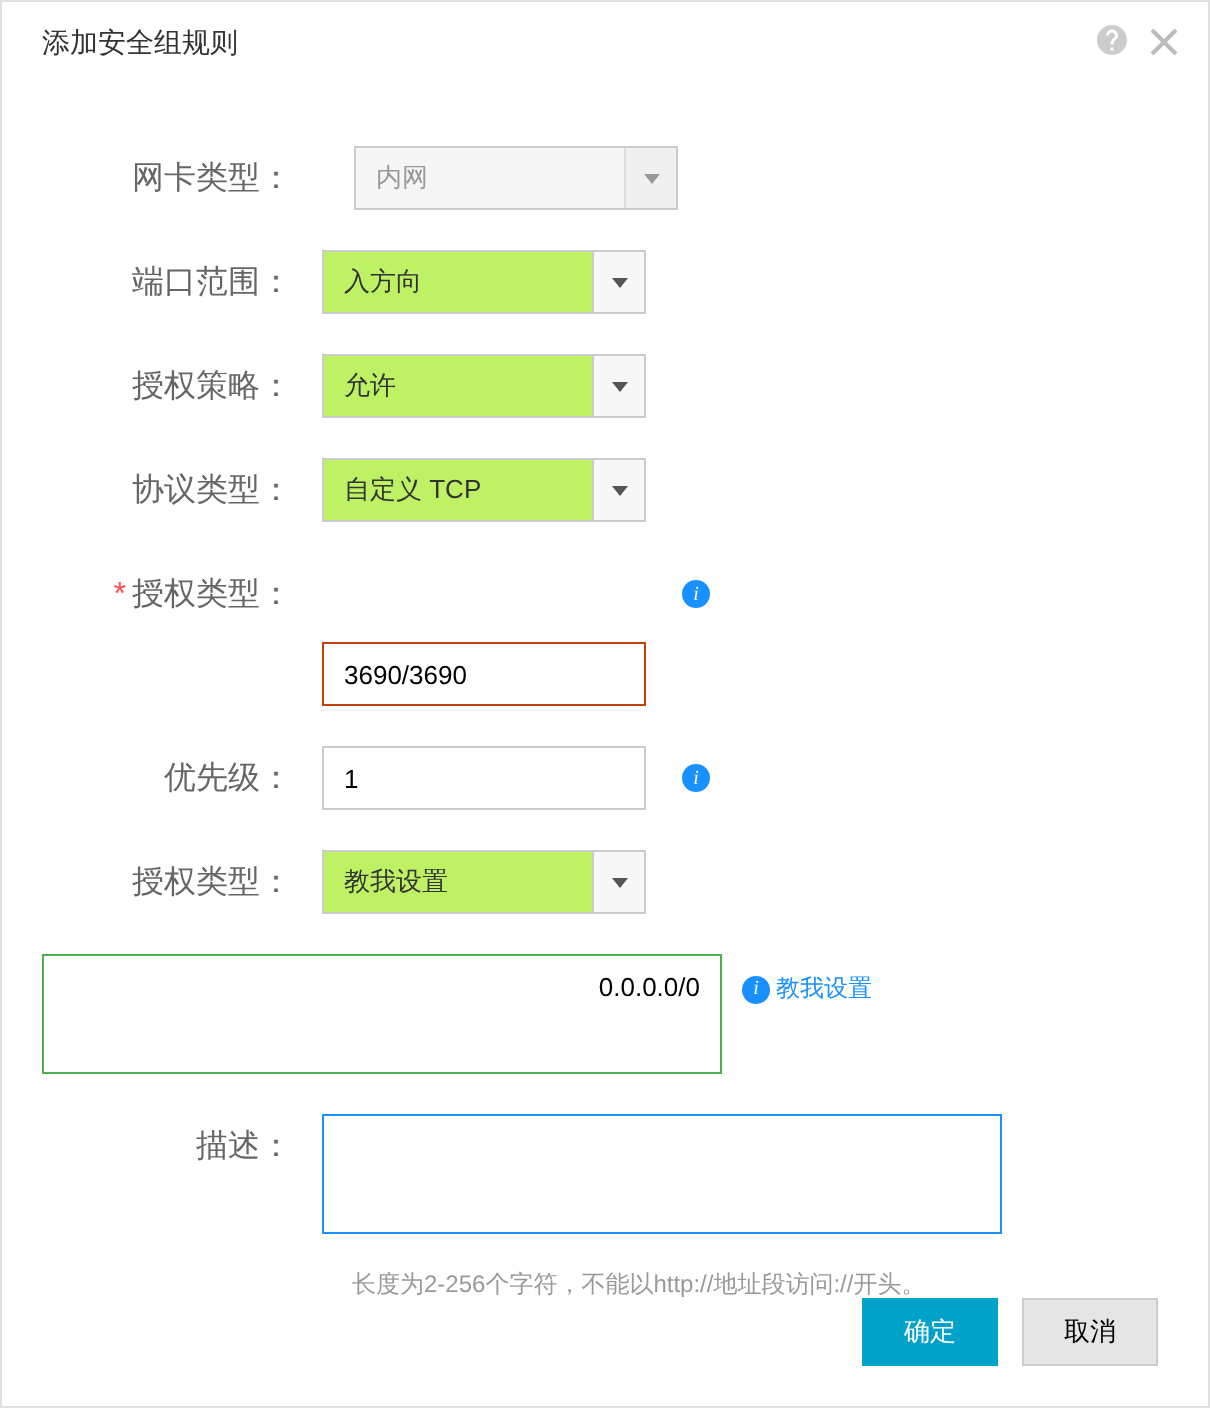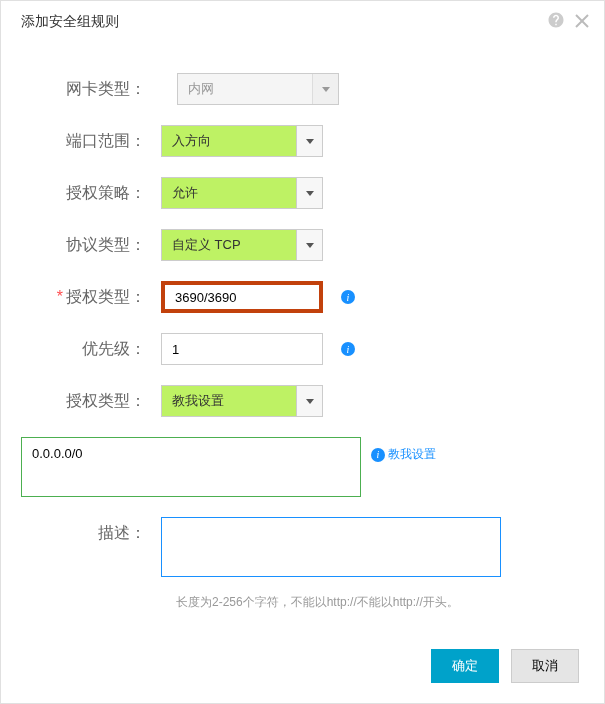--- a/index.html
+++ b/index.html
@@ -105,31 +105,33 @@
     .text-input {
       width: 162px;
       height: 32px;
       border: 1px solid #ccc;
       padding: 0 10px;
       font-size: 13px;
       outline: none;
       font-family: inherit;
     }
     .text-input.green-border {
-      border: 4px solid #c2410c;
+      border: 1px solid #c2410c;
+      margin-top: 40px;
     }
     .textarea-input {
       width: 340px;
       height: 60px;
       border: 1px solid #ccc;
       padding: 8px 10px;
       font-size: 13px;
       outline: none;
       resize: none;
       font-family: inherit;
+      text-align: right;
     }
     .textarea-input.green-border {
       border: 1px solid #4caf50;
     }
     .textarea-input.blue-border {
       border: 1px solid #1890ff;
     }
     .info-icon {
       width: 14px;
       height: 14px;
@@ -305,21 +307,21 @@
     </div>
 
     <div class="form-row" style="margin-bottom:17px;">
       <div class="form-label">描述：</div>
       <div class="form-control-wrap">
         <div class="desc-wrap">
           <textarea class="textarea-input blue-border" style=""></textarea>
         </div>
       </div>
     </div>
-    <div class="hint-text">长度为2-256个字符，不能以http://不能以http://开头。</div>
+    <div class="hint-text">长度为2-256个字符，不能以http://地址段访问://开头。</div>
 
   </div>
 
   <div class="modal-footer">
     <button class="btn btn-primary">确定</button>
     <button class="btn">取消</button>
   </div>
 </div>
 
 </body></html>

